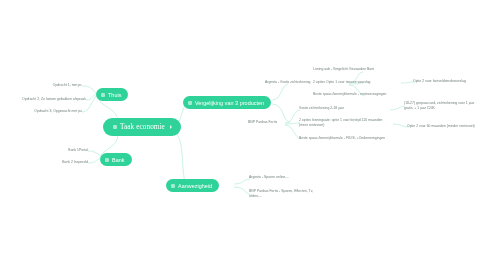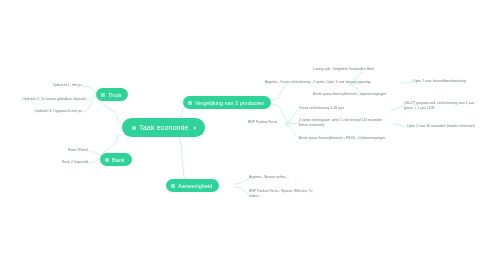--- a/index.html
+++ b/index.html
@@ -108,21 +108,21 @@
 
       <path d="M401 83 C409 83, 408 82, 415 82"></path>
       <path d="M390 110 C398 110, 398 107, 405 106"></path>
       <path d="M393 124 C401 124, 402 127, 409 127"></path>
 
       <path d="M234 184 C244 184, 242 180, 250 179"></path>
       <path d="M234 187 C246 187, 244 194, 252 195"></path>
     </g>
   </svg>
 
-  <div class="node central" style="left:122px; top:118px;">
+  <div class="node central" style="left:103px; top:118px;font-family:Liberation Serif, serif;">
     <span class="node-icon"></span>
     <span class="node-label">Taak economie</span>
     <span class="node-icon-right"></span>
   </div>
 
   <div class="node branch" style="left:96px; top:88px;">
     <span class="node-icon"></span>
     <span class="node-label">Thuis</span>
   </div>
   <div class="leaf left" style="left:18px; top:83px; width:64px;">Opdracht 1, met pc</div>

